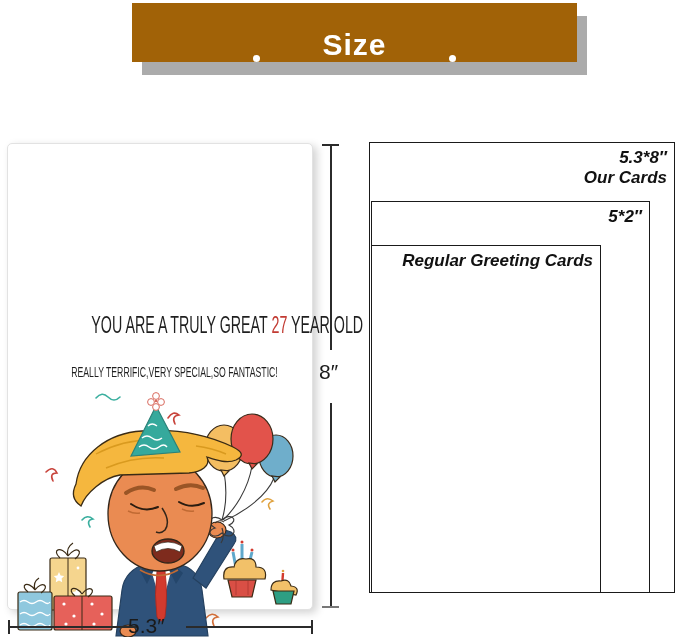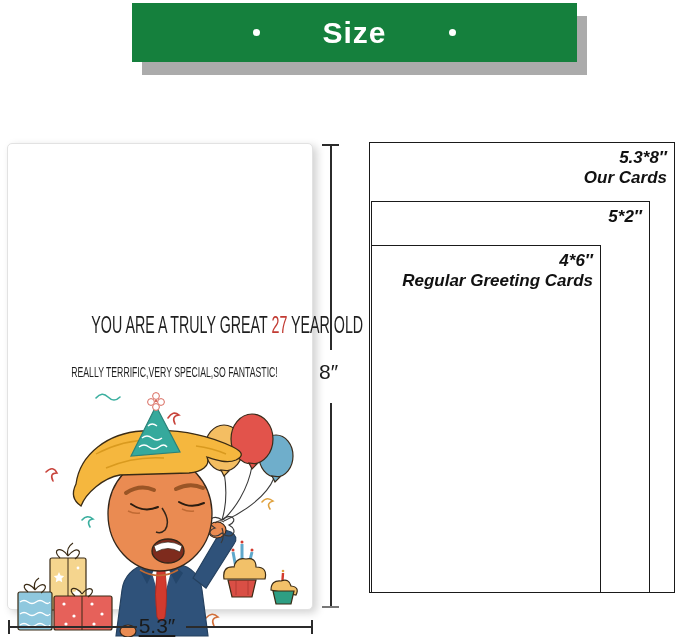--- a/index.html
+++ b/index.html
@@ -5,22 +5,22 @@
   * { margin:0; padding:0; box-sizing:border-box; }
   html,body { background:#ffffff; }
   body { font-family:"Liberation Sans", sans-serif; }
   #stage {
     position:relative; width:679px; height:639px; background:#fff; overflow:hidden;
   }
 
   
   .banner {
     position:absolute; left:132px; top:3px; width:445px; height:59px;
-    background:#15803d; box-shadow:10px 13px 0 #ABABAB;
-    display:flex; align-items:center; justify-content:center;
+    background:#a16207; box-shadow:10px 13px 0 #ABABAB;
+    display:flex; align-items:flex-end; justify-content:center;
   }
   .banner-title {
     color:#fff; font-size:30px; font-weight:bold; letter-spacing:1px;
   }
   .banner-dot {
     width:7px; height:7px; border-radius:50%; background:#fff; display:inline-block;
   }
   .banner-dot.left { margin-right:62px; }
   .banner-dot.right { margin-left:62px; }
 
@@ -198,36 +198,35 @@
     <div class="dim-line" style="left:322px; top:144px; width:17px; height:2px;"></div>
     <div class="dim-line" style="left:330px; top:146px; width:1.5px; height:204px;"></div>
     <div class="dim-text" style="left:319px; top:360px;">8″</div>
     <div class="dim-line" style="left:330px; top:403px; width:1.5px; height:204px;"></div>
     <div class="dim-line" style="left:322px; top:606px; width:17px; height:2px; background:#777;"></div>
   </div>
 
   <div>
     <div class="dim-line" style="left:8px; top:620px; width:2px; height:14px;"></div>
     <div class="dim-line" style="left:10px; top:626px; width:127px; height:1.5px;"></div>
-    <div class="dim-text" style="left:128px; top:614px; width:58px; text-align:center;text-decoration:underline;">5.3″</div>
+    <div class="dim-text" style="left:128px; top:614px; width:58px; ">5.3″</div>
     <div class="dim-line" style="left:186px; top:626px; width:126px; height:1.5px;"></div>
     <div class="dim-line" style="left:311px; top:620px; width:2px; height:14px;"></div>
   </div>
 
   <div class="rect" style="left:369px; top:142px; width:306px; height:451px;">
     <div class="rect-label">
       <div>5.3*8″</div>
       <div>Our Cards</div>
     </div>
   </div>
   <div class="rect" style="left:371px; top:201px; width:279px; height:392px;">
     <div class="rect-label">
       <div>5*2″</div>
     </div>
   </div>
   <div class="rect" style="left:371px; top:245px; width:230px; height:348px;">
     <div class="rect-label">
-      <div>4*6″</div>
       <div>Regular Greeting Cards</div>
     </div>
   </div>
 
 </div>
 
 </body></html>

